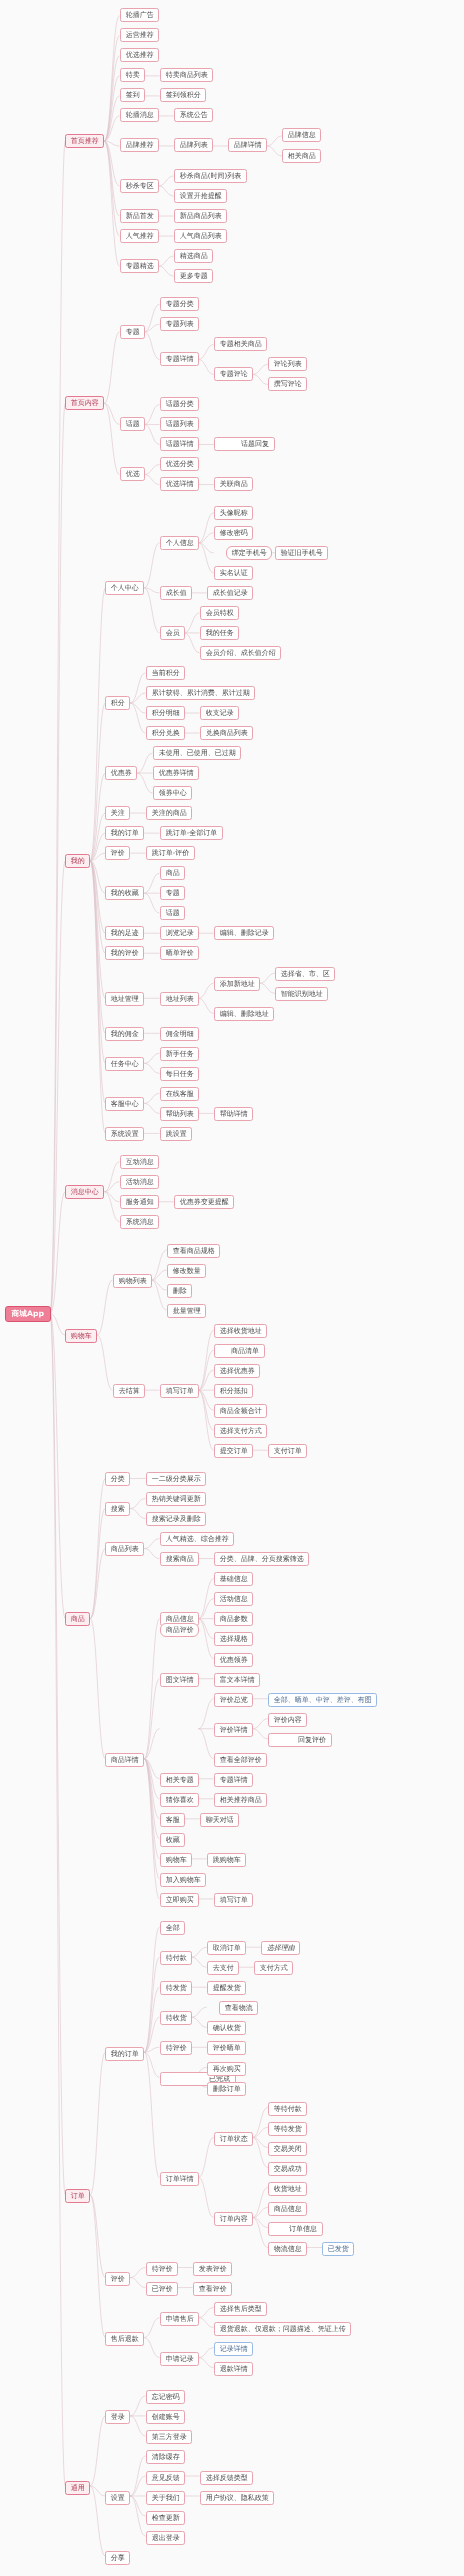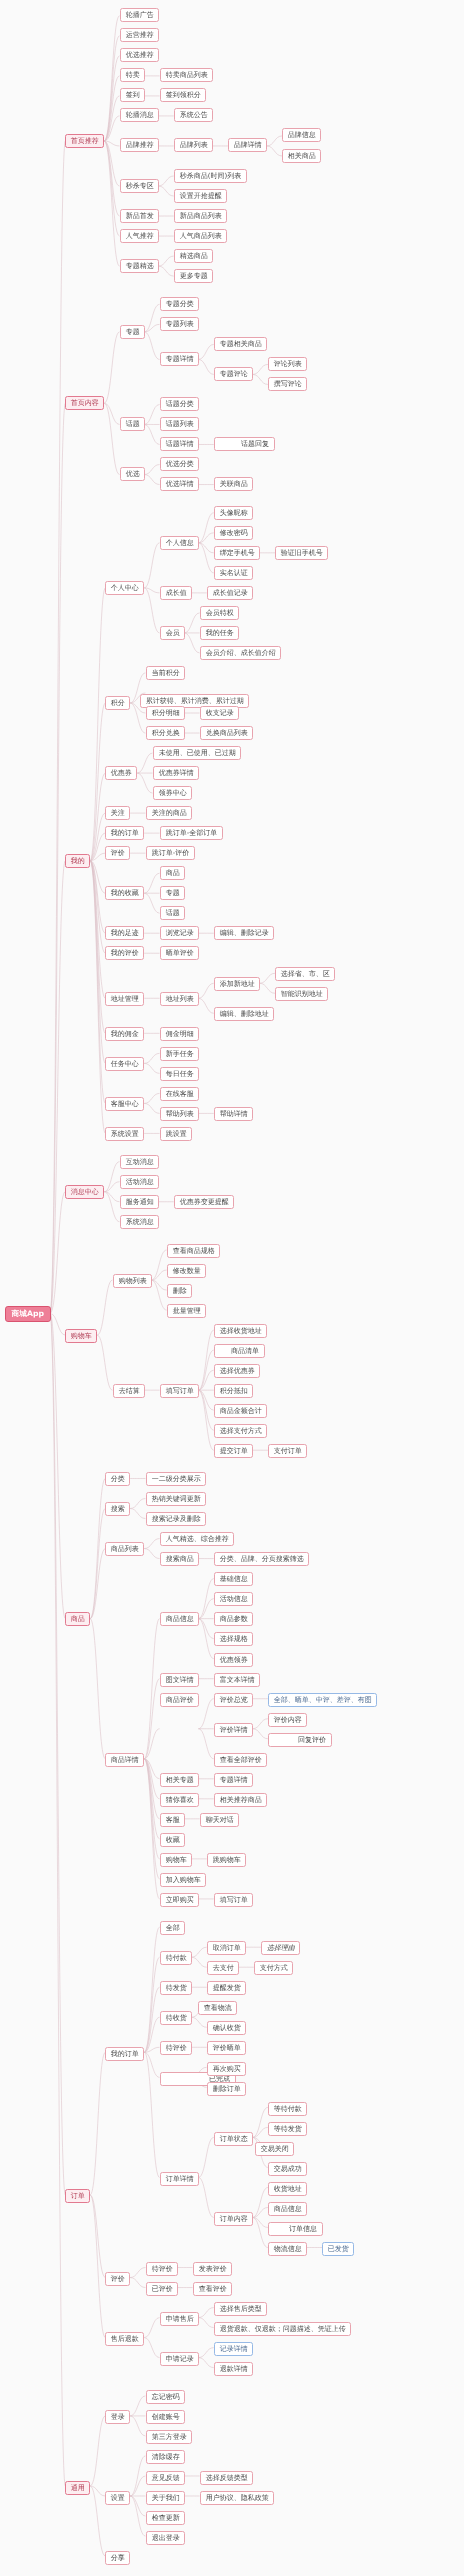--- a/index.html
+++ b/index.html
@@ -289,32 +289,32 @@
     <div class="node d2" style="left: 214px; top: 437px; padding-left: 26px;">话题回复</div>
     <div class="node d2" style="left: 120px; top: 467px;">优选</div>
     <div class="node d2" style="left: 160px; top: 457px;">优选分类</div>
     <div class="node d2" style="left: 160px; top: 477px;">优选详情</div>
     <div class="node d2" style="left: 214px; top: 477px;">关联商品</div>
     <div class="node d1" style="left: 65px; top: 854px;">我的</div>
     <div class="node d2" style="left: 105px; top: 581px;">个人中心</div>
     <div class="node d2" style="left: 160px; top: 536px;">个人信息</div>
     <div class="node d2" style="left: 214px; top: 506px;">头像昵称</div>
     <div class="node d2" style="left: 214px; top: 526px;">修改密码</div>
-    <div class="node d2" style="left: 214px; top: 546px;">绑定手机号</div>
+    <div class="node d2" style="left: 226px; top: 546px; border-radius: 6px;">绑定手机号</div>
     <div class="node d2" style="left: 275px; top: 546px;">验证旧手机号</div>
     <div class="node d2" style="left: 214px; top: 566px;">实名认证</div>
     <div class="node d2" style="left: 160px; top: 586px;">成长值</div>
     <div class="node d2" style="left: 207px; top: 586px;">成长值记录</div>
     <div class="node d2" style="left: 160px; top: 626px;">会员</div>
     <div class="node d2" style="left: 200px; top: 606px;">会员特权</div>
     <div class="node d2" style="left: 200px; top: 626px;">我的任务</div>
     <div class="node d2" style="left: 200px; top: 646px;">会员介绍、成长值介绍</div>
     <div class="node d2" style="left: 105px; top: 696px;">积分</div>
     <div class="node d2" style="left: 146px; top: 666px;">当前积分</div>
-    <div class="node d2" style="left: 140px; top: 686px; margin-top: 8px;">累计获得、累计消费、累计过期</div>
+    <div class="node d2" style="left: 146px; top: 686px;">累计获得、累计消费、累计过期</div>
     <div class="node d2" style="left: 146px; top: 706px;">积分明细</div>
     <div class="node d2" style="left: 200px; top: 706px;">收支记录</div>
     <div class="node d2" style="left: 146px; top: 726px;">积分兑换</div>
     <div class="node d2" style="left: 200px; top: 726px;">兑换商品列表</div>
     <div class="node d2" style="left: 105px; top: 766px;">优惠券</div>
     <div class="node d2" style="left: 153px; top: 746px;">未使用、已使用、已过期</div>
     <div class="node d2" style="left: 153px; top: 766px;">优惠券详情</div>
     <div class="node d2" style="left: 153px; top: 786px;">领券中心</div>
     <div class="node d2" style="left: 105px; top: 806px;">关注</div>
     <div class="node d2" style="left: 146px; top: 806px;">关注的商品</div>
@@ -382,21 +382,21 @@
     <div class="node d2" style="left: 214px; top: 1552px;">分类、品牌、分页搜索筛选</div>
     <div class="node d2" style="left: 105px; top: 1753px;">商品详情</div>
     <div class="node d2" style="left: 160px; top: 1612px;">商品信息</div>
     <div class="node d2" style="left: 214px; top: 1572px;">基础信息</div>
     <div class="node d2" style="left: 214px; top: 1592px;">活动信息</div>
     <div class="node d2" style="left: 214px; top: 1612px;">商品参数</div>
     <div class="node d2" style="left: 214px; top: 1632px;">选择规格</div>
     <div class="node d2" style="left: 214px; top: 1653px;">优惠领券</div>
     <div class="node d2" style="left: 160px; top: 1673px;">图文详情</div>
     <div class="node d2" style="left: 214px; top: 1673px;">富文本详情</div>
-    <div class="node d2" style="left: 160px; top: 1693px;">商品评价</div>
+    <div class="node d2" style="left: 160px; top: 1623px; border-radius: 6px;">商品评价</div>
     <div class="node d2" style="left: 214px; top: 1693px;">评价总览</div>
     <div class="node d2 blue" style="left: 268px; top: 1693px;">全部、晒单、中评、差评、有图</div>
     <div class="node d2" style="left: 214px; top: 1723px;">评价详情</div>
     <div class="node d2" style="left: 268px; top: 1713px;">评价内容</div>
     <div class="node d2" style="left: 268px; top: 1733px; padding-left: 29px;">回复评价</div>
     <div class="node d2" style="left: 214px; top: 1753px;">查看全部评价</div>
     <div class="node d2" style="left: 160px; top: 1773px;">相关专题</div>
     <div class="node d2" style="left: 214px; top: 1773px;">专题详情</div>
     <div class="node d2" style="left: 160px; top: 1793px;">猜你喜欢</div>
     <div class="node d2" style="left: 214px; top: 1793px;">相关推荐商品</div>
@@ -412,32 +412,32 @@
     <div class="node d2" style="left: 105px; top: 2047px;">我的订单</div>
     <div class="node d2" style="left: 160px; top: 1921px;">全部</div>
     <div class="node d2" style="left: 160px; top: 1951px;">待付款</div>
     <div class="node d2" style="left: 207px; top: 1941px;">取消订单</div>
     <div class="node d2" style="left: 261px; top: 1941px; font-style: italic;">选择理由</div>
     <div class="node d2" style="left: 207px; top: 1961px;">去支付</div>
     <div class="node d2" style="left: 254px; top: 1961px;">支付方式</div>
     <div class="node d2" style="left: 160px; top: 1981px;">待发货</div>
     <div class="node d2" style="left: 207px; top: 1981px;">提醒发货</div>
     <div class="node d2" style="left: 160px; top: 2011px;">待收货</div>
-    <div class="node d2" style="left: 198px; top: 2001px;">查看物流</div>
+    <div class="node d2" style="left: 219px; top: 2001px;">查看物流</div>
     <div class="node d2" style="left: 207px; top: 2021px;">确认收货</div>
     <div class="node d2" style="left: 160px; top: 2041px;">待评价</div>
     <div class="node d2" style="left: 207px; top: 2041px;">评价晒单</div>
     <div class="node d2" style="left: 160px; top: 2072px; padding-left: 48px;">已完成</div>
     <div class="node d2" style="left: 207px; top: 2062px;">再次购买</div>
     <div class="node d2" style="left: 207px; top: 2082px;">删除订单</div>
     <div class="node d2" style="left: 160px; top: 2172px;">订单详情</div>
     <div class="node d2" style="left: 214px; top: 2132px;">订单状态</div>
     <div class="node d2" style="left: 268px; top: 2102px;">等待付款</div>
     <div class="node d2" style="left: 268px; top: 2122px;">等待发货</div>
-    <div class="node d2" style="left: 255px; top: 2142px; font-family: Liberation Serif, serif;">交易关闭</div>
+    <div class="node d2" style="left: 268px; top: 2142px; font-family: Liberation Serif, serif;">交易关闭</div>
     <div class="node d2" style="left: 268px; top: 2162px;">交易成功</div>
     <div class="node d2" style="left: 214px; top: 2212px;">订单内容</div>
     <div class="node d2" style="left: 268px; top: 2182px;">收货地址</div>
     <div class="node d2" style="left: 268px; top: 2202px;">商品信息</div>
     <div class="node d2" style="left: 268px; top: 2222px; padding-left: 20px;">订单信息</div>
     <div class="node d2" style="left: 268px; top: 2242px;">物流信息</div>
     <div class="node d2 blue" style="left: 322px; top: 2242px;">已发货</div>
     <div class="node d2" style="left: 105px; top: 2272px;">评价</div>
     <div class="node d2" style="left: 146px; top: 2262px;">待评价</div>
     <div class="node d2" style="left: 193px; top: 2262px;">发表评价</div>

